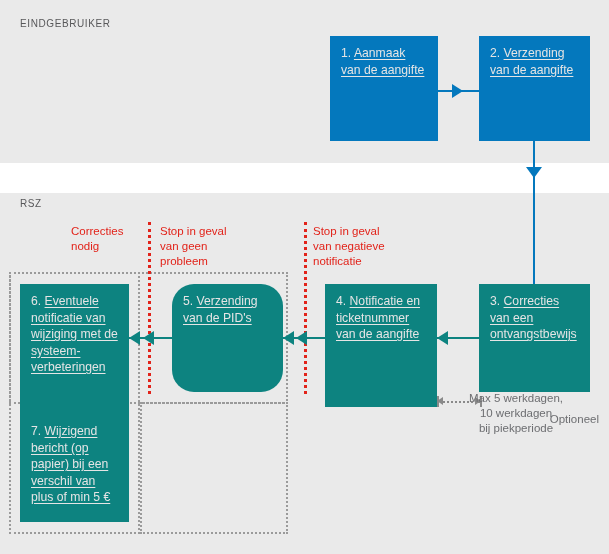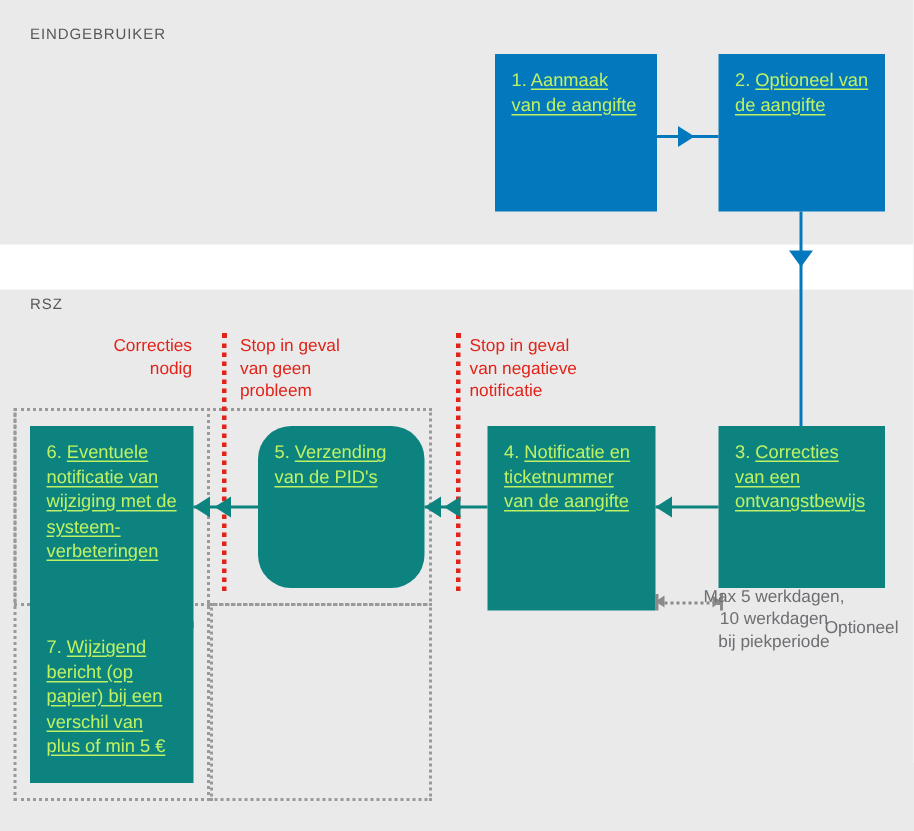--- a/index.html
+++ b/index.html
@@ -23,21 +23,21 @@
     letter-spacing:.6px;
     white-space:nowrap;
   }
   #title-eindgebruiker{left:20px;top:18px;}
   #title-rsz{left:20px;top:198px;}
 
   .node{
     position:absolute;
     box-sizing:border-box;
     padding:9px 10px 23px 11px;
-    color:#bef264;
+    color:#e5e5e5;
     font-size:12.2px;
     line-height:16.5px;
   }
   .node .num{text-decoration:none;}
   .node .lnk{text-decoration:underline;text-underline-offset:1.5px;}
   .blue{background:#0478bd;}
   .teal{background:#0d8380;}
 
   #node1{left:330px;top:36px;width:108px;height:105px;}
   #node2{left:479px;top:36px;width:111px;height:105px;}
@@ -83,21 +83,21 @@
   #red1{left:148px;top:222px;height:172px;}
   #red2{left:304px;top:222px;height:172px;}
 
   .red-note{
     position:absolute;
     color:#e2231a;
     font-size:11.5px;
     line-height:15px;
     white-space:pre-line;
   }
-  #red-note-1{left:54px;top:224px;width:74px;text-align:right;}
+  #red-note-1{left:71px;top:224px;width:74px;text-align:left;}
   #red-note-2{left:160px;top:224px;width:120px;text-align:left;}
   #red-note-3{left:313px;top:224px;width:120px;text-align:left;}
 
   
   .grp{position:absolute;box-sizing:border-box;border:2px dotted #9a9a9a;}
   #grp-outer{left:9px;top:272px;width:279px;height:132px;}
   #grp-left{left:9px;top:272px;width:131px;height:262px;}
   #grp-opt{left:140px;top:402px;width:148px;height:132px;}
 
   .opt-label{
@@ -176,21 +176,21 @@
 10 werkdagen
 bij piekperiode</div>
 
   <div class="node blue" id="node1">
     <span class="num">1. </span>
     <span class="lnk">Aanmaak van de aangifte</span>
   </div>
 
   <div class="node blue" id="node2">
     <span class="num">2. </span>
-    <span class="lnk">Optioneel van de aangifte</span>
+    <span class="lnk">Verzending van de aangifte</span>
   </div>
 
   <div class="node teal" id="node3">
     <span class="num">3. </span>
     <span class="lnk">Correcties van een ontvangstbewijs</span>
   </div>
 
   <div class="node teal" id="node4">
     <span class="num">4. </span>
     <span class="lnk">Notificatie en ticketnummer van de aangifte</span>

